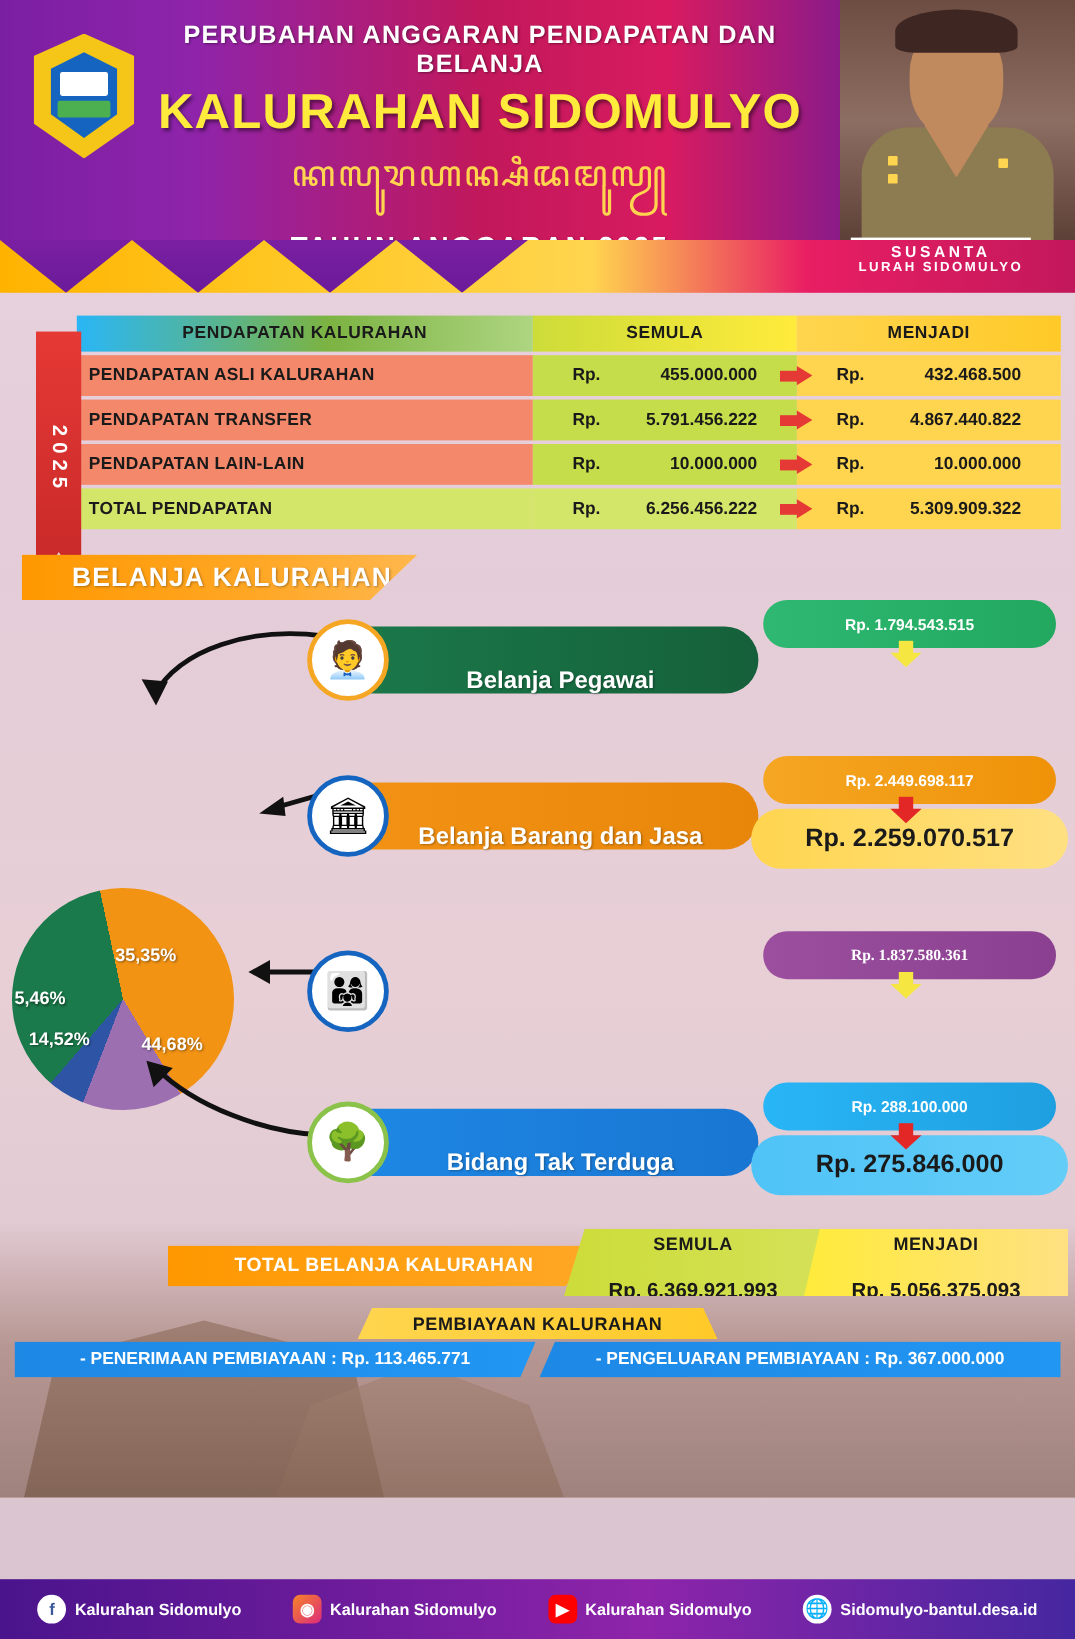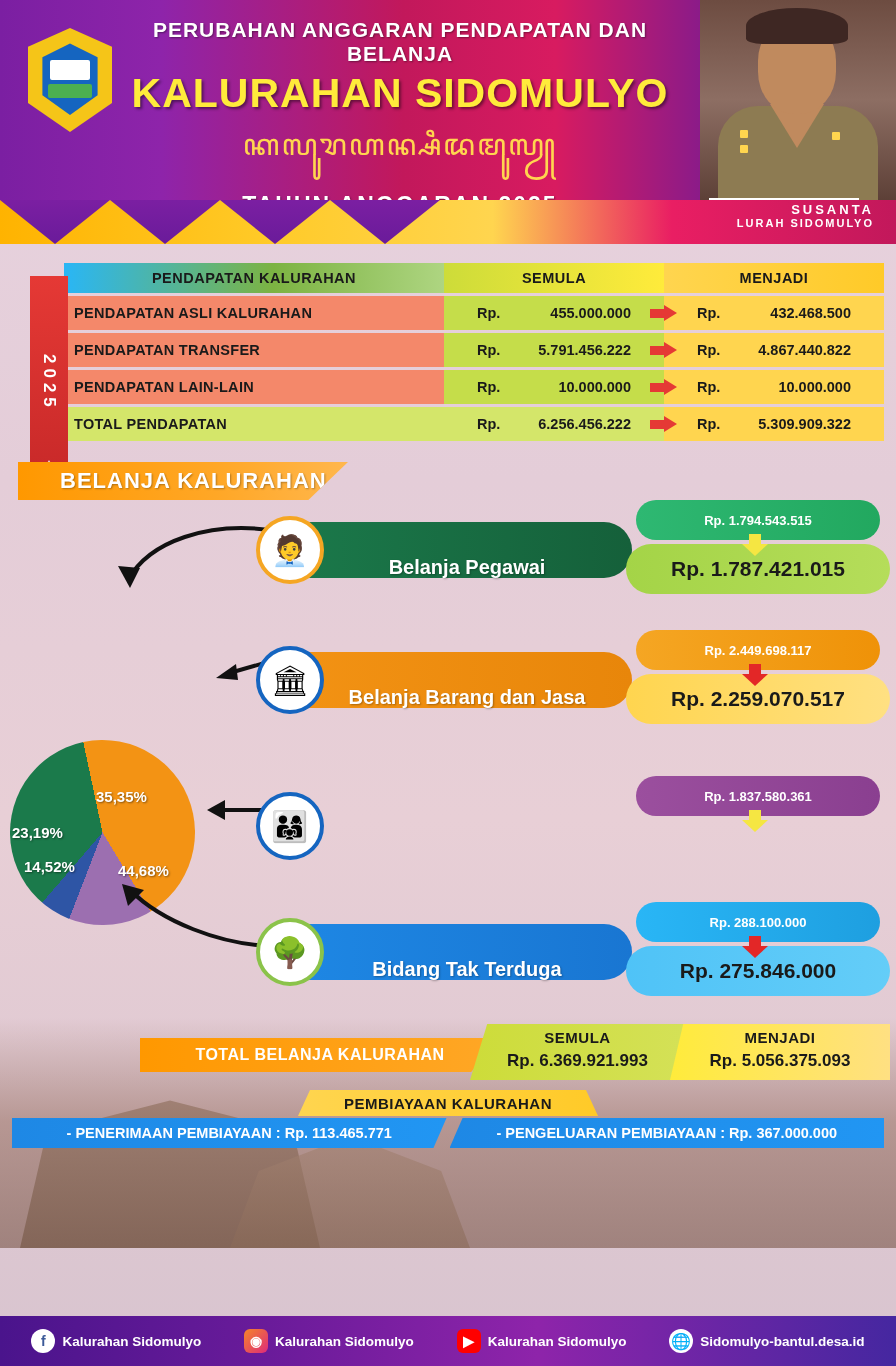--- a/index.html
+++ b/index.html
@@ -82,21 +82,21 @@
   .header-banner {
     position:relative; height:44px;
     background: linear-gradient(90deg,#ffb300 0%, #ffca28 30%, #ffd54f 55%, #e91e63 75%, #c2185b 100%);
   }
   .zig {
     position:absolute; top:0; height:44px; width:110px;
     background: linear-gradient(180deg,#7b1fa2,#6a1b9a);
     clip-path: polygon(0 0, 100% 0, 50% 100%);
   }
   .name-block {
-    position:absolute; right:22px; top:-2px; text-align:right; width:180px;
+    position:absolute; right:22px; top:-2px; text-align:center; width:180px;
   }
   .name-line { height:2px; background:#fff; width:150px; margin:0 auto 2px; }
   .name-main { font-size:13px; font-weight:bold; color:#fff; letter-spacing:3px; }
   .name-sub { font-size:11px; font-weight:bold; color:#fff; letter-spacing:2px; }
 
   
   .pendapatan-wrap { position:relative; margin:16px 18px 0 30px; }
   .year-tab {
     position:absolute; left:0; top:16px; width:38px; height:214px;
     background: linear-gradient(180deg,#e53935,#c62828);
@@ -217,21 +217,21 @@
     clip-path: polygon(8% 0, 100% 0, 94% 100%, 0 100%);
     text-align:center; padding-top:5px;
   }
   .tb-menjadi {
     position:absolute; left:530px; top:0; width:220px; height:56px;
     background: linear-gradient(90deg,#ffeb3b,#ffe082);
     clip-path: polygon(6% 0, 100% 0, 100% 100%, 0 100%);
     text-align:center; padding-top:5px;
   }
   .tb-hd { font-size:15px; font-weight:bold; color:#1a1a1a; letter-spacing:.5px;}
-  .tb-val { font-size:17px; font-weight:bold; color:#1a1a1a; margin-top:5px;}
+  .tb-val { font-size:17px; font-weight:bold; color:#1a1a1a; margin-top:20px;}
 
   
   .pembiayaan { margin:6px 12px 0 12px; }
   .pb-head {
     margin:0 auto; width:300px; height:26px;
     background: linear-gradient(90deg,#ffd54f,#ffca28);
     clip-path: polygon(4% 0, 96% 0, 100% 100%, 0 100%);
     display:flex; align-items:center; justify-content:center;
   }
   .pb-head span { font-size:15px; font-weight:bold; color:#1a1a1a; letter-spacing:.5px; }
@@ -376,21 +376,21 @@
 
 <div class="belanja-head">
   <span>BELANJA KALURAHAN</span>
 </div>
 
 <div class="belanja-area">
 
   <div class="pie-wrap">
     <div class="pie"></div>
     <div class="pie-label pl1">35,35%</div>
-    <div class="pie-label pl2">23,19%</div>
+    <div class="pie-label pl2">5,46%</div>
     <div class="pie-label pl3">14,52%</div>
     <div class="pie-label pl4">44,68%</div>
   </div>
 
   <svg class="conn" style="left:110px; top:18px; width:170px; height:80px;">
     <path d="M160,8 C100,0 40,18 18,58" stroke="#111" stroke-width="4" fill="none"></path>
     <polygon points="20,66 8,44 30,46" fill="#111"></polygon>
   </svg>
   <svg class="conn" style="left:200px; top:148px; width:90px; height:36px;">
     <path d="M82,6 L26,22" stroke="#111" stroke-width="4" fill="none"></path>
@@ -404,21 +404,20 @@
     <path d="M160,64 C110,62 52,40 20,8" stroke="#111" stroke-width="4" fill="none"></path>
     <polygon points="12,2 34,8 18,24" fill="#111"></polygon>
   </svg>
 
   <div class="brow" style="top:0;">
     <div class="bar" style="background:linear-gradient(90deg,#1b7a4b,#15603a);">
       <span>Belanja Pegawai</span>
     </div>
     <div class="icon-circle" style="border-color:#f5a623;">🧑‍💼</div>
     <div class="amt-top" style="background:linear-gradient(90deg,#2eb872,#22a85f);">Rp.  1.794.543.515</div>
-    <div class="amt-bot" style="background:linear-gradient(90deg,#a4d447,#b5dd5a);">Rp.  1.787.421.015</div>
     <div class="down-arrow">
       <div class="stem" style="background:#f5e642;"></div>
       <div class="tip" style="border-top:12px solid #f5e642;"></div>
     </div>
   </div>
 
   <div class="brow" style="top:130px;">
     <div class="bar" style="background:linear-gradient(90deg,#f39314,#e8860a);">
       <span>Belanja Barang dan Jasa</span>
     </div>
@@ -426,21 +425,21 @@
     <div class="amt-top" style="background:linear-gradient(90deg,#f5a623,#ef9208);">Rp.  2.449.698.117</div>
     <div class="amt-bot" style="background:linear-gradient(90deg,#ffd54f,#ffe082);">Rp.  2.259.070.517</div>
     <div class="down-arrow">
       <div class="stem" style="background:#e32727;"></div>
       <div class="tip" style="border-top:12px solid #e32727;"></div>
     </div>
   </div>
 
   <div class="brow" style="top:276px;">
     <div class="icon-circle" style="border-color:#1565c0;">👨‍👩‍👧</div>
-    <div class="amt-top" style="background:linear-gradient(90deg,#9b4f9e,#8a3f90);">Rp.  1.837.580.361</div>
+    <div class="amt-top" style="background:linear-gradient(90deg,#9b4f9e,#8a3f90);font-family:Liberation Serif, serif;">Rp.  1.837.580.361</div>
     <div class="down-arrow">
       <div class="stem" style="background:#f5e642;"></div>
       <div class="tip" style="border-top:12px solid #f5e642;"></div>
     </div>
   </div>
 
   <div class="brow" style="top:402px;">
     <div class="bar" style="background:linear-gradient(90deg,#1e88e5,#1976d2);">
       <span>Bidang Tak Terduga</span>
     </div>

